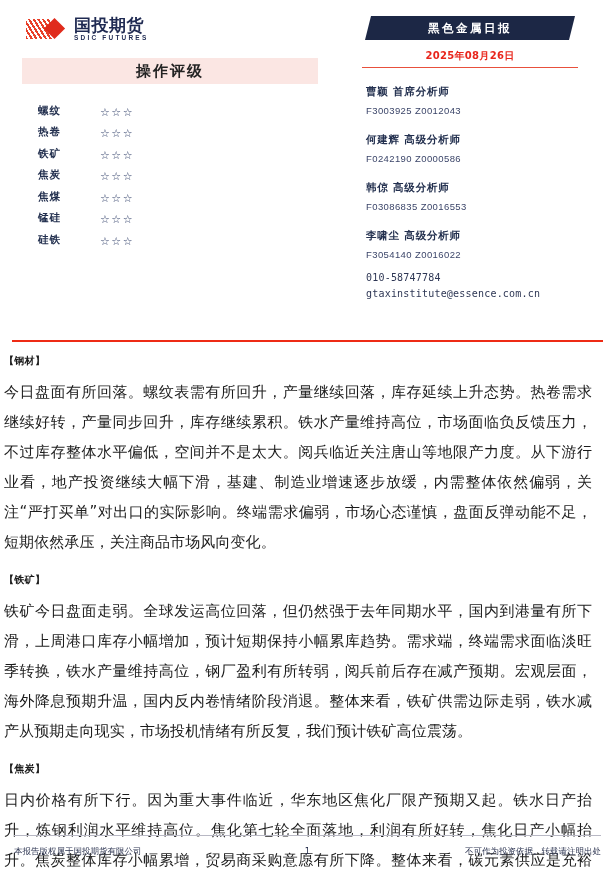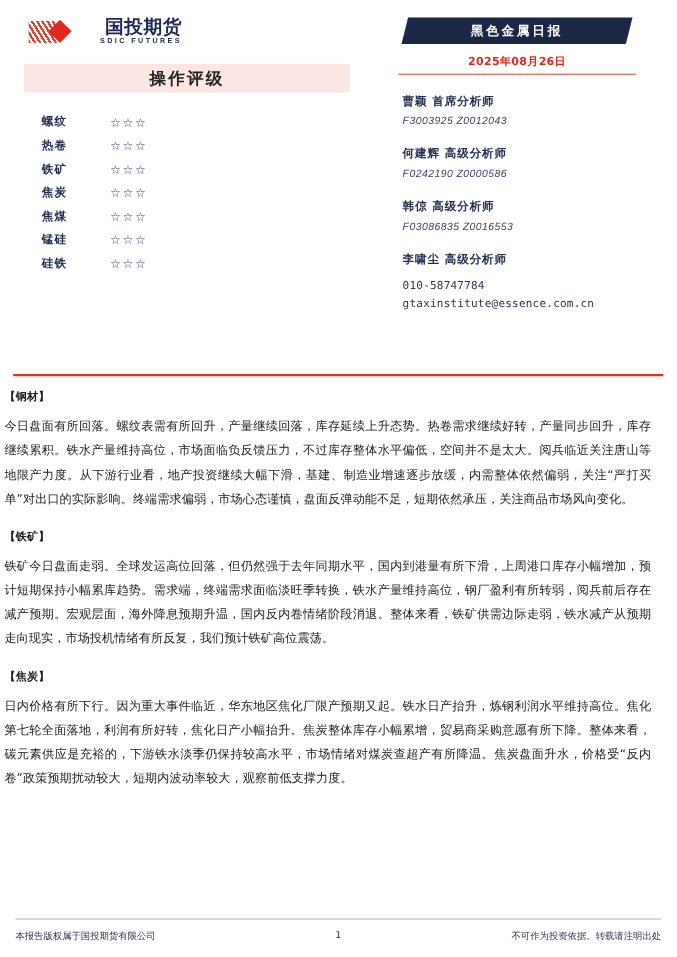--- a/index.html
+++ b/index.html
@@ -55,23 +55,22 @@
     transform: skewX(0deg);
   }
   .logo-diamond {
     position: absolute;
     left: 21px; top: 4px;
     width: 15px; height: 15px;
     background: #e02b1c;
     transform: rotate(45deg);
   }
   .logo-text {
-    margin-left: 21px;
+    margin-left: 4px;
     line-height: 1;
-    text-align: right;
   }
   .logo-cn {
     font-family: "DejaVu Sans", sans-serif;
     font-size: 17px;
     font-weight: bold;
     color: #1f2a52;
     letter-spacing: 0.5px;
   }
   .logo-en {
     font-family: "Liberation Sans", sans-serif;
@@ -172,21 +171,20 @@
     letter-spacing: 0.8px;
     margin-bottom: 6px;
     margin-top: 17px;
   }
   .analyst-code {
     font-family: "Liberation Sans", sans-serif;
     font-size: 9.5px;
     color: #3b4569;
     letter-spacing: 0.4px;
     margin-bottom: 10px;
-    font-style: italic;
   }
   .contact {
     margin-top: 12px;
     padding-left: 4px;
   }
   .contact-line {
     font-family: "DejaVu Sans Mono", monospace;
     font-size: 10px;
     color: #2d3654;
     letter-spacing: 0.2px;
@@ -216,21 +214,21 @@
   .section-title {
     font-family: "DejaVu Sans", sans-serif;
     font-size: 10px;
     font-weight: bold;
     color: #1b1b1b;
     margin-bottom: 9px;
     letter-spacing: 0.3px;
   }
   .section-body {
     font-family: "DejaVu Sans", sans-serif;
-    font-size: 11px;
+    font-size: 15px;
     line-height: 2.0;
     color: #1b1b1b;
     text-align: justify;
     text-justify: inter-character;
     letter-spacing: 0.1px;
   }
 
   
   .footer-rule {
     position: absolute;
@@ -318,20 +316,21 @@
     <div class="banner-underline"></div>
 
     <div class="analysts">
       <div class="analyst-name">曹颖  首席分析师</div>
       <div class="analyst-code">F3003925  Z0012043</div>
       <div class="analyst-name">何建辉  高级分析师</div>
       <div class="analyst-code">F0242190  Z0000586</div>
       <div class="analyst-name">韩倞  高级分析师</div>
       <div class="analyst-code">F03086835  Z0016553</div>
       <div class="analyst-name">李啸尘  高级分析师</div>
+      <div class="analyst-code">F3054140  Z0016022</div>
     </div>
 
     <div class="contact">
       <div class="contact-line">010-58747784</div>
       <div class="contact-line">gtaxinstitute@essence.com.cn</div>
     </div>
 
   </div>
 </div>
 

